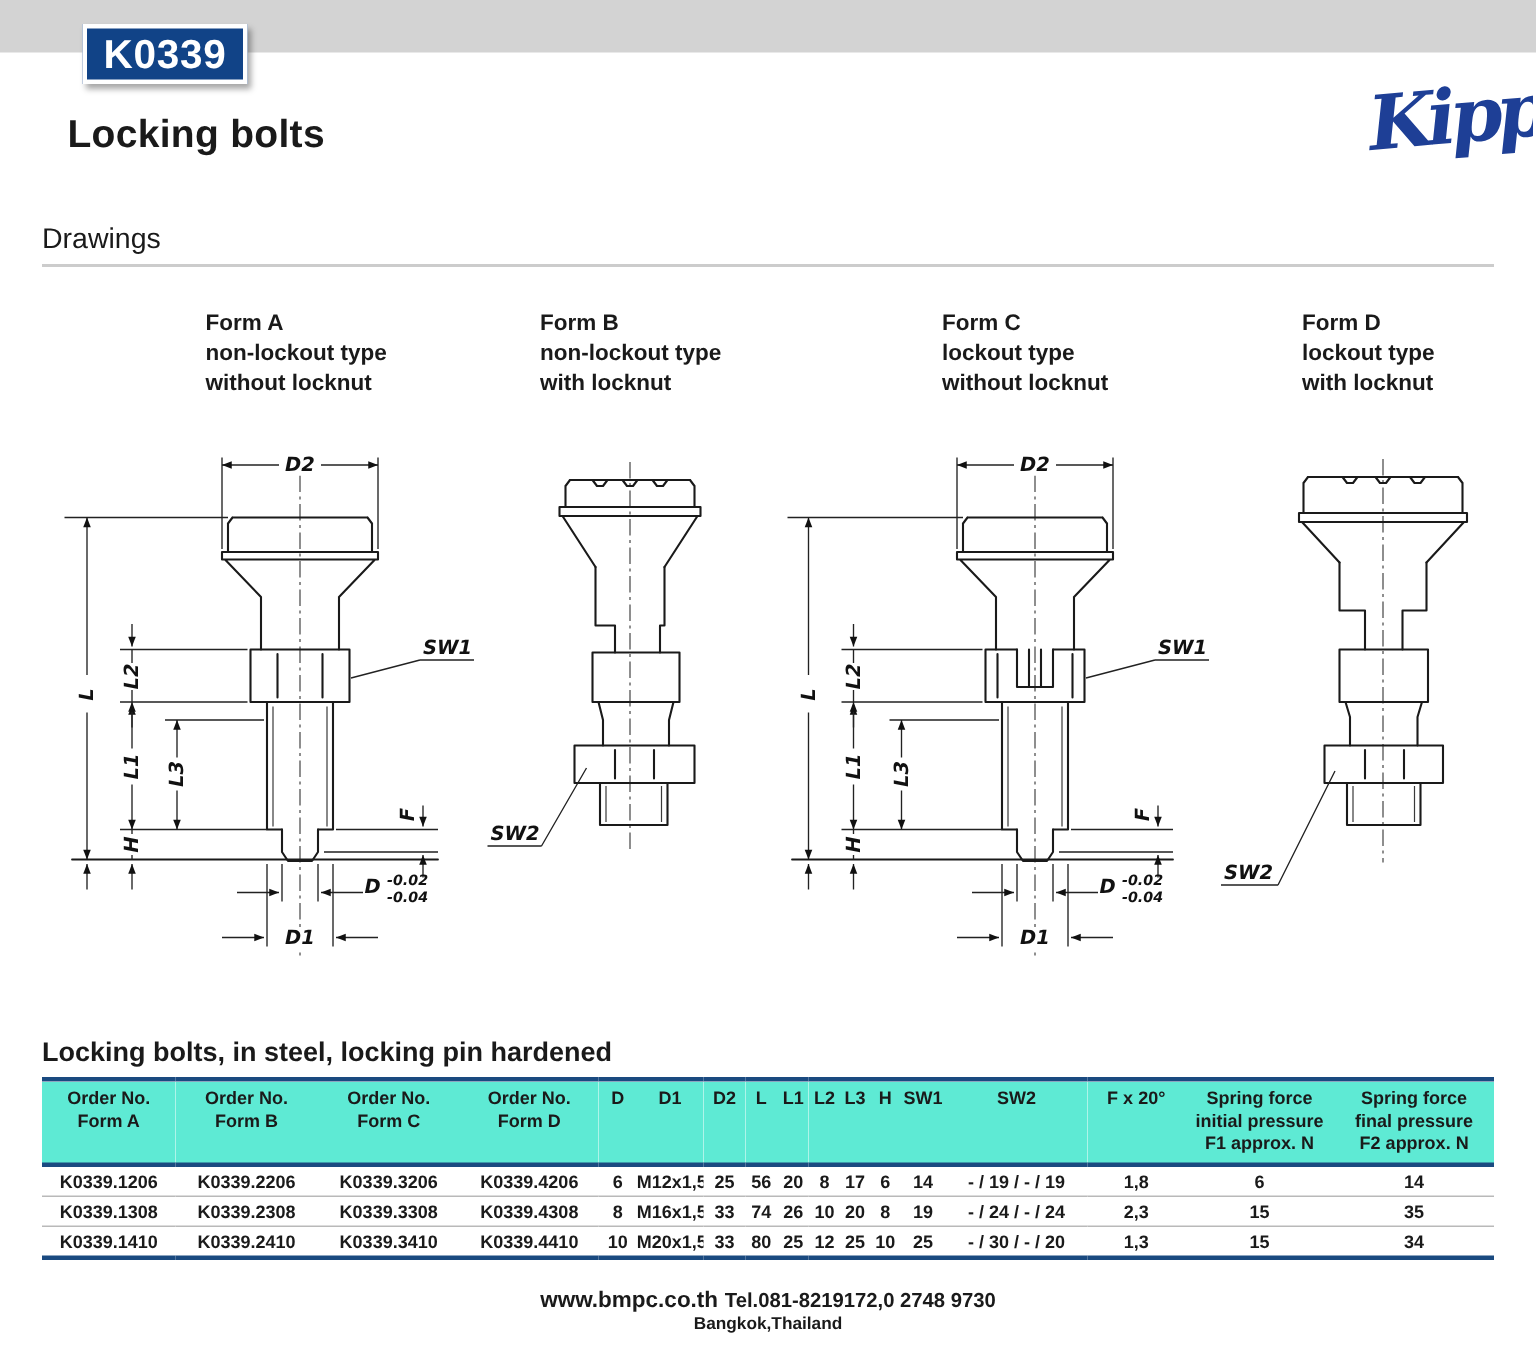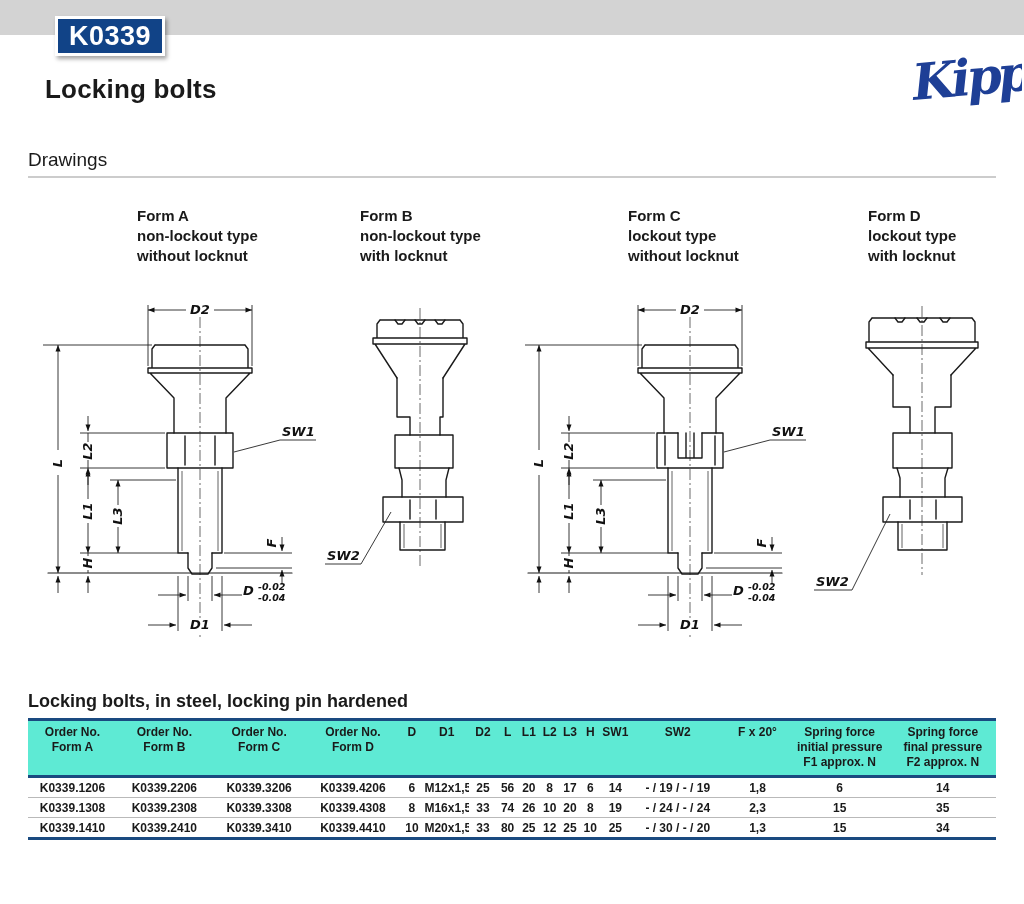--- a/index.html
+++ b/index.html
@@ -318,14 +318,21 @@
           <td>10</td>
           <td>25</td>
           <td>- / 30 / - / 20</td>
           <td>1,3</td>
           <td>15</td>
           <td>34</td>
         </tr>
       </tbody>
     </table>
 
+  <div class="footer">
+    <div>
+      <span class="www">www.bmpc.co.th</span>
+      <span class="tel">Tel.081-8219172,0 2748 9730</span>
+    </div>
+    <div class="loc">Bangkok,Thailand</div>
+  </div>
 
 </div>
 
 </body></html>

